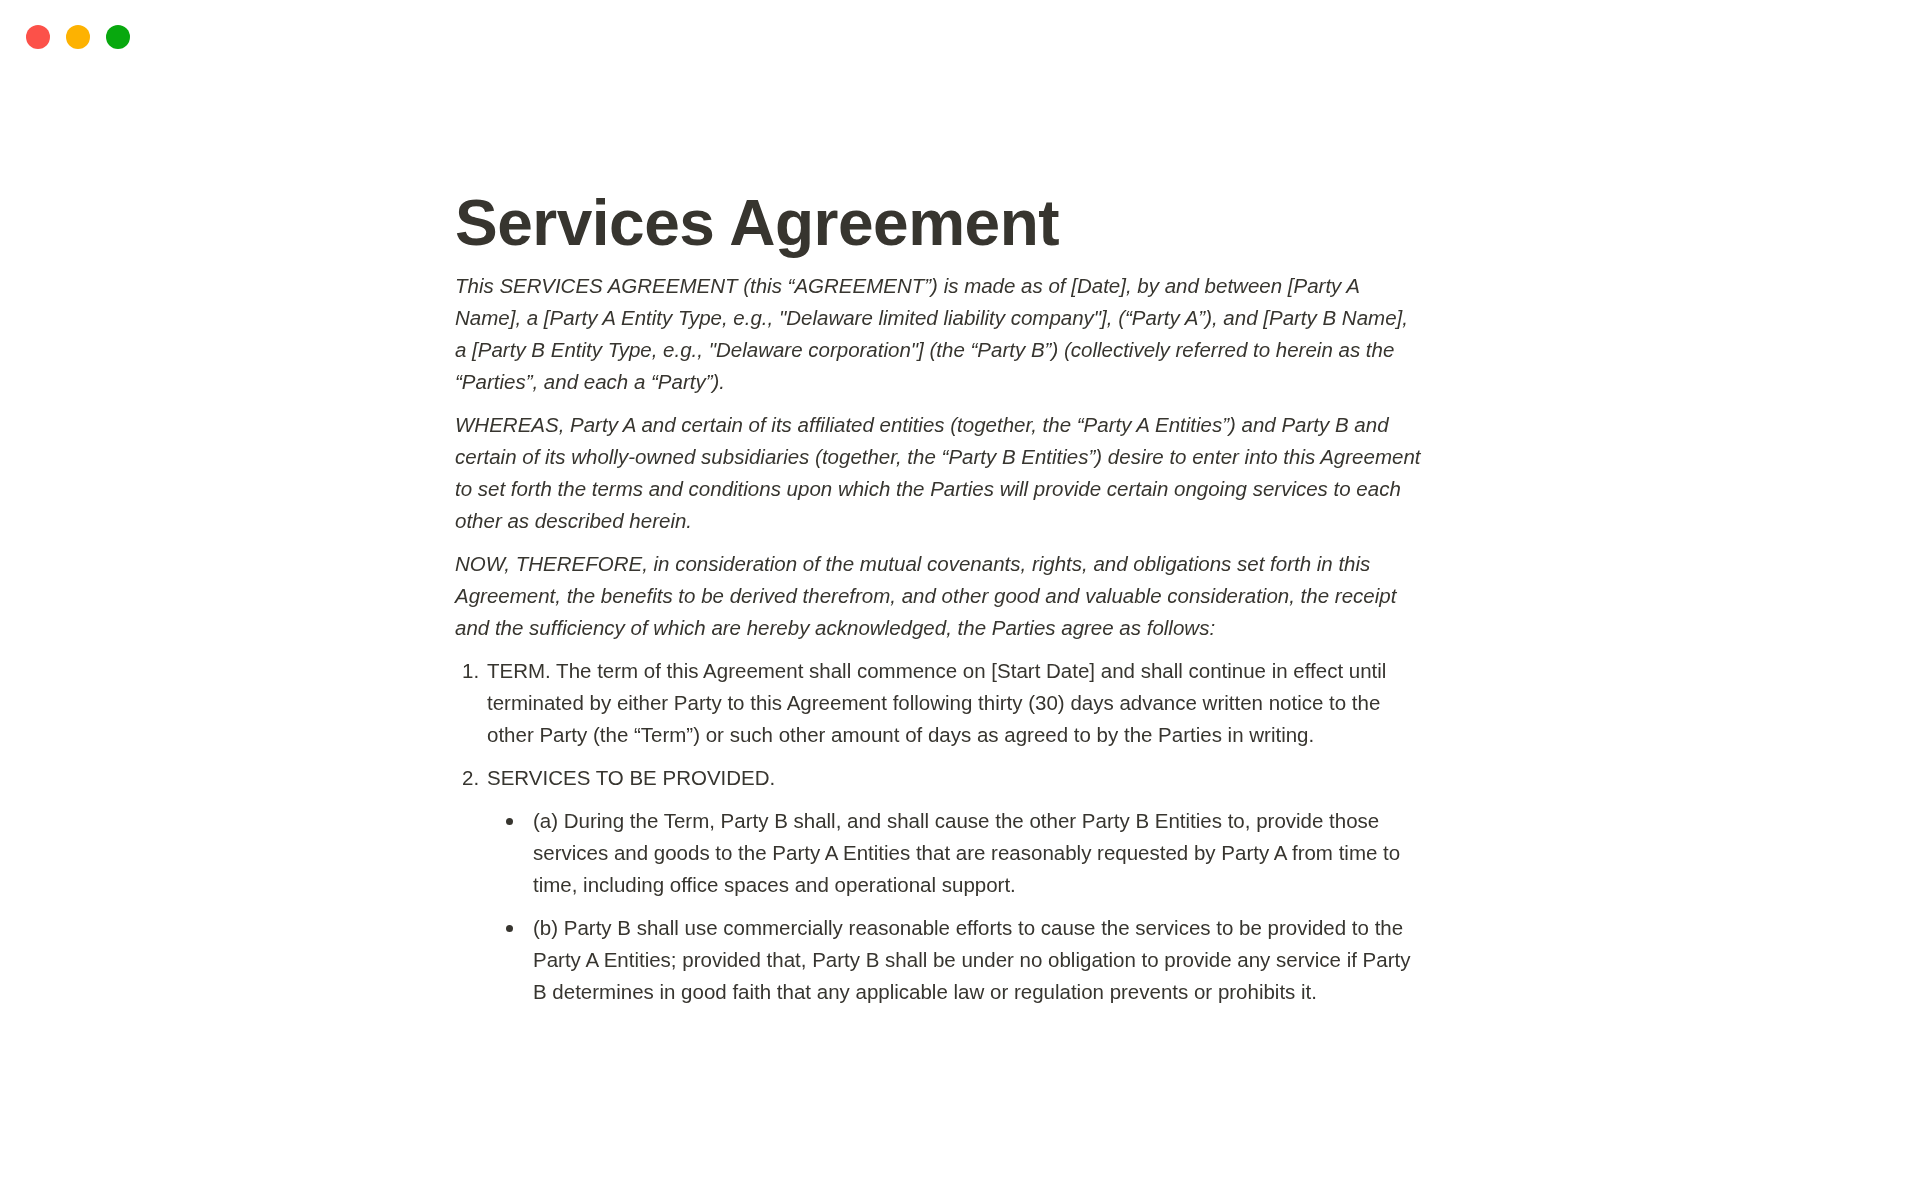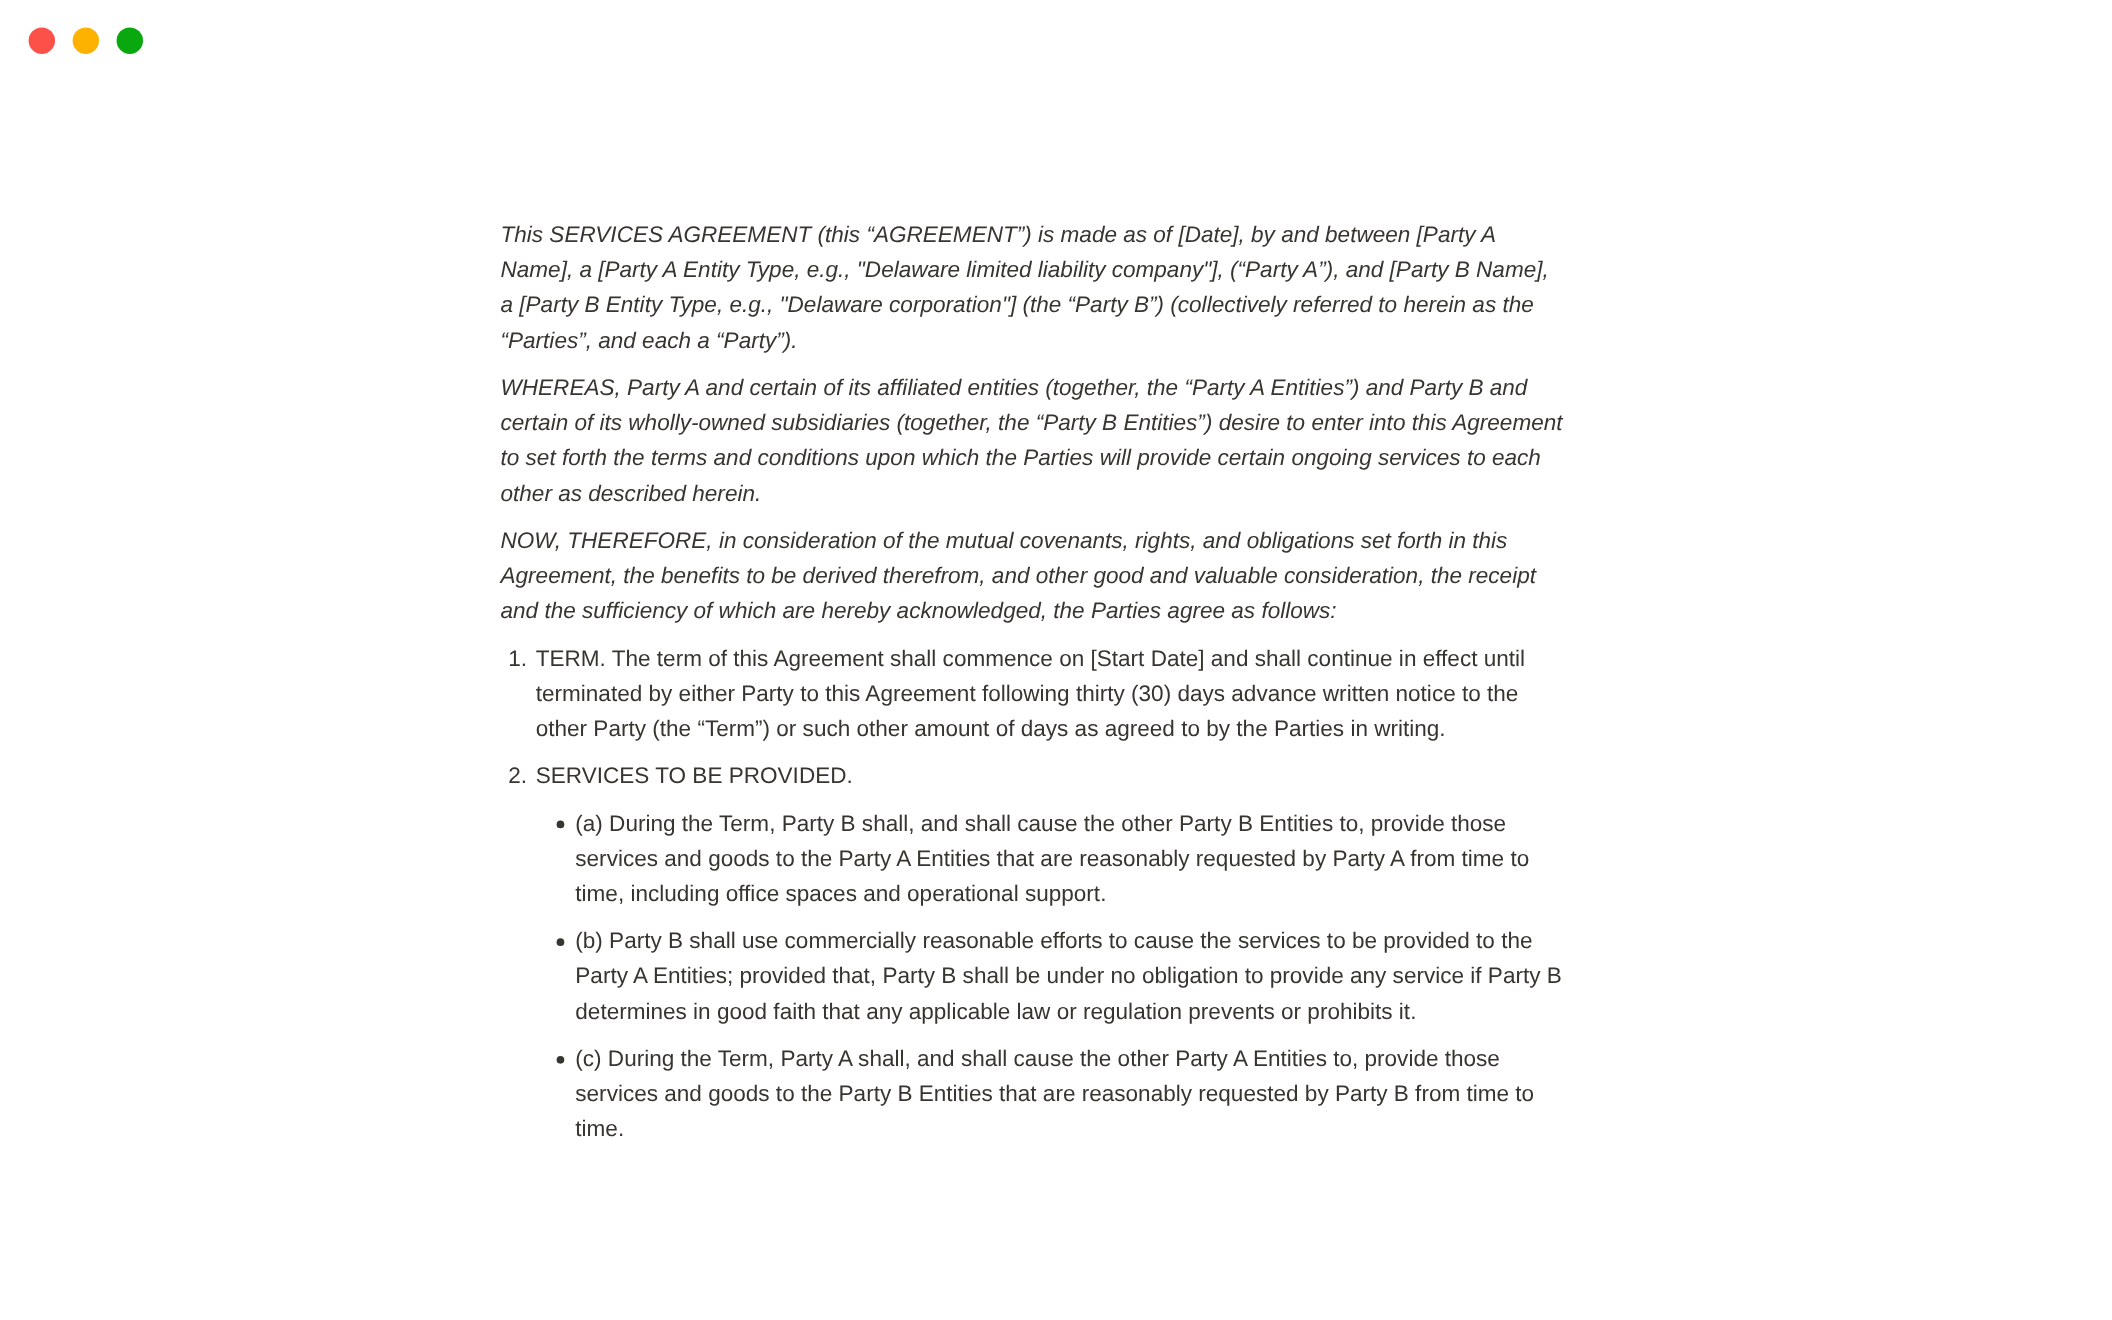--- a/index.html
+++ b/index.html
@@ -77,33 +77,34 @@
   .bdot {
     flex: 0 0 7px;
     width: 7px;
     height: 7px;
     border-radius: 50%;
     background: #37352f;
     margin-top: 12.5px;
   }
   .btext {
     flex: 1;
-    margin-left: 10px;
+    margin-left: 20px;
   }
 </style>
 </head>
 <body>
 
 <div class="traffic-lights">
   <span class="dot" style="background: rgb(252, 81, 73);"></span>
   <span class="dot" style="background: rgb(253, 178, 1);"></span>
   <span class="dot" style="background: rgb(8, 168, 14);"></span>
 </div>
 
 <main class="content">
+  <h1 class="title">Services Agreement</h1>
 
   <p class="para">This SERVICES AGREEMENT (this “AGREEMENT”) is made as of [Date], by and between [Party A Name], a [Party A Entity Type, e.g., "Delaware limited liability company"], (“Party A”), and [Party B Name], a [Party B Entity Type, e.g., "Delaware corporation"] (the “Party B”) (collectively referred to herein as the “Parties”, and each a “Party”).</p>
   <p class="para">WHEREAS, Party A and certain of its affiliated entities (together, the “Party A Entities”) and Party B and certain of its wholly-owned subsidiaries (together, the “Party B Entities”) desire to enter into this Agreement to set forth the terms and conditions upon which the Parties will provide certain ongoing services to each other as described herein.</p>
   <p class="para">NOW, THEREFORE, in consideration of the mutual covenants, rights, and obligations set forth in this Agreement, the benefits to be derived therefrom, and other good and valuable consideration, the receipt and the sufficiency of which are hereby acknowledged, the Parties agree as follows:</p>
 
   <div>
     <div class="list-row">
       <span class="num">1.</span>
       <div class="itext">
         <b class="lead">TERM.</b>
@@ -121,19 +122,15 @@
 
     <div>
       <div class="bullet-row">
         <span class="bdot"></span>
         <div class="btext">(a) During the Term, Party B shall, and shall cause the other Party B Entities to, provide those services and goods to the Party A Entities that are reasonably requested by Party A from time to time, including office spaces and operational support.</div>
       </div>
       <div class="bullet-row">
         <span class="bdot"></span>
         <div class="btext">(b) Party B shall use commercially reasonable efforts to cause the services to be provided to the Party A Entities; provided that, Party B shall be under no obligation to provide any service if Party B determines in good faith that any applicable law or regulation prevents or prohibits it.</div>
       </div>
-      <div class="bullet-row">
-        <span class="bdot"></span>
-        <div class="btext">(c) During the Term, Party A shall, and shall cause the other Party A Entities to, provide those services and goods to the Party B Entities that are reasonably requested by Party B from time to time.</div>
-      </div>
     </div>
   </div>
 </main>
 
 </body></html>

